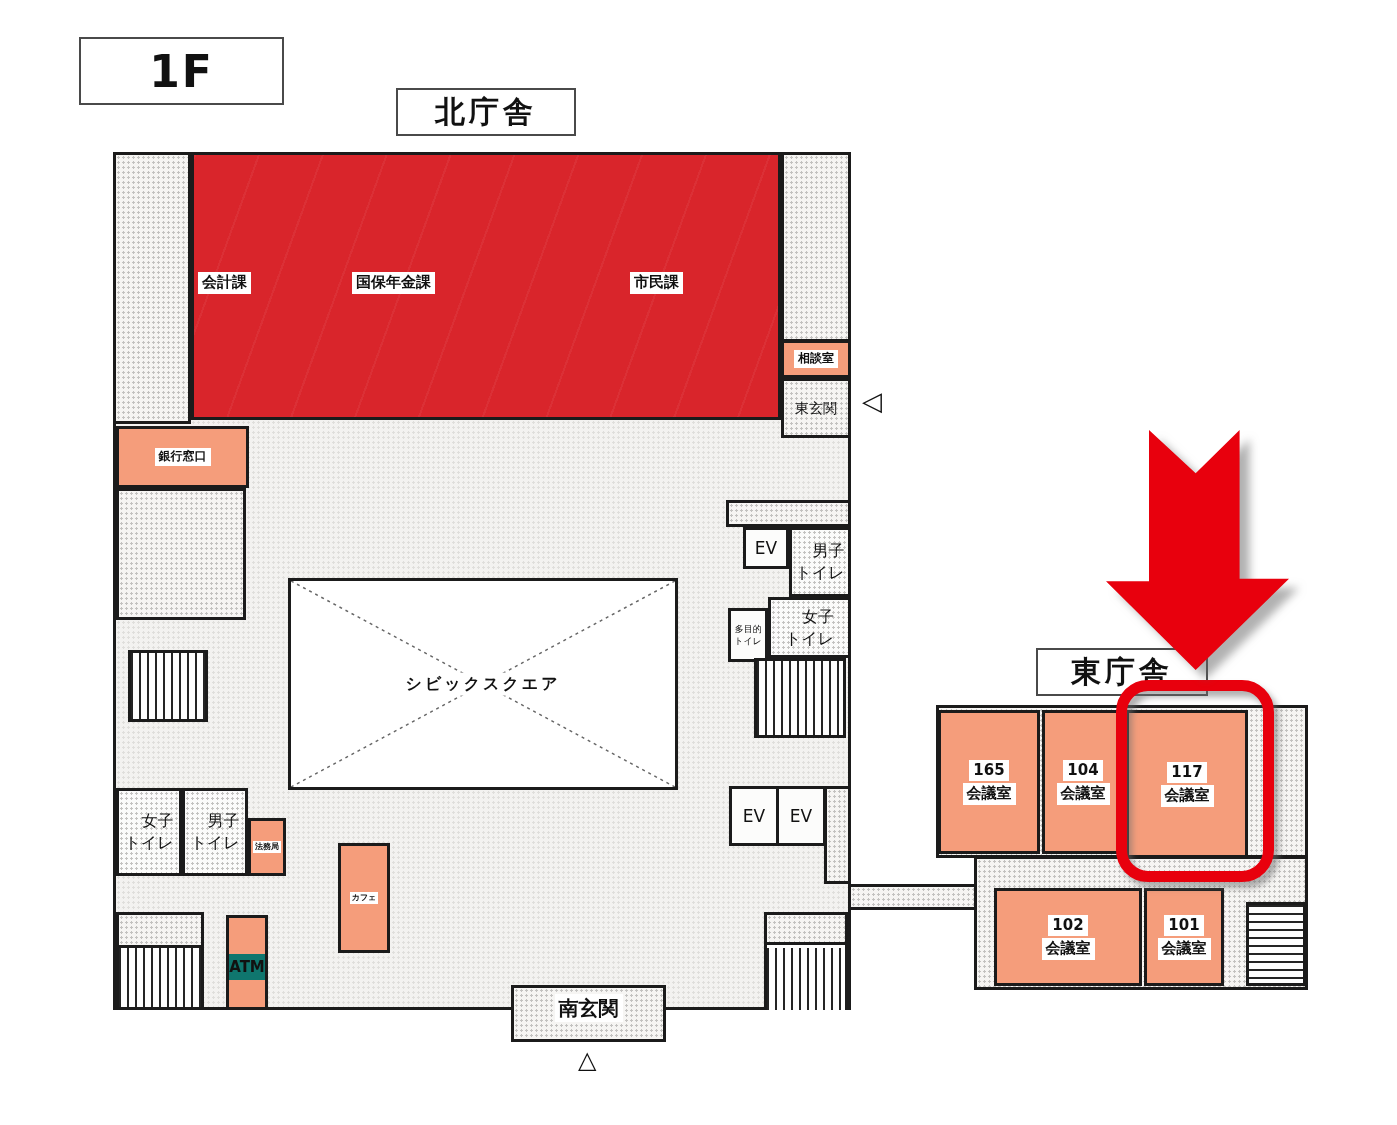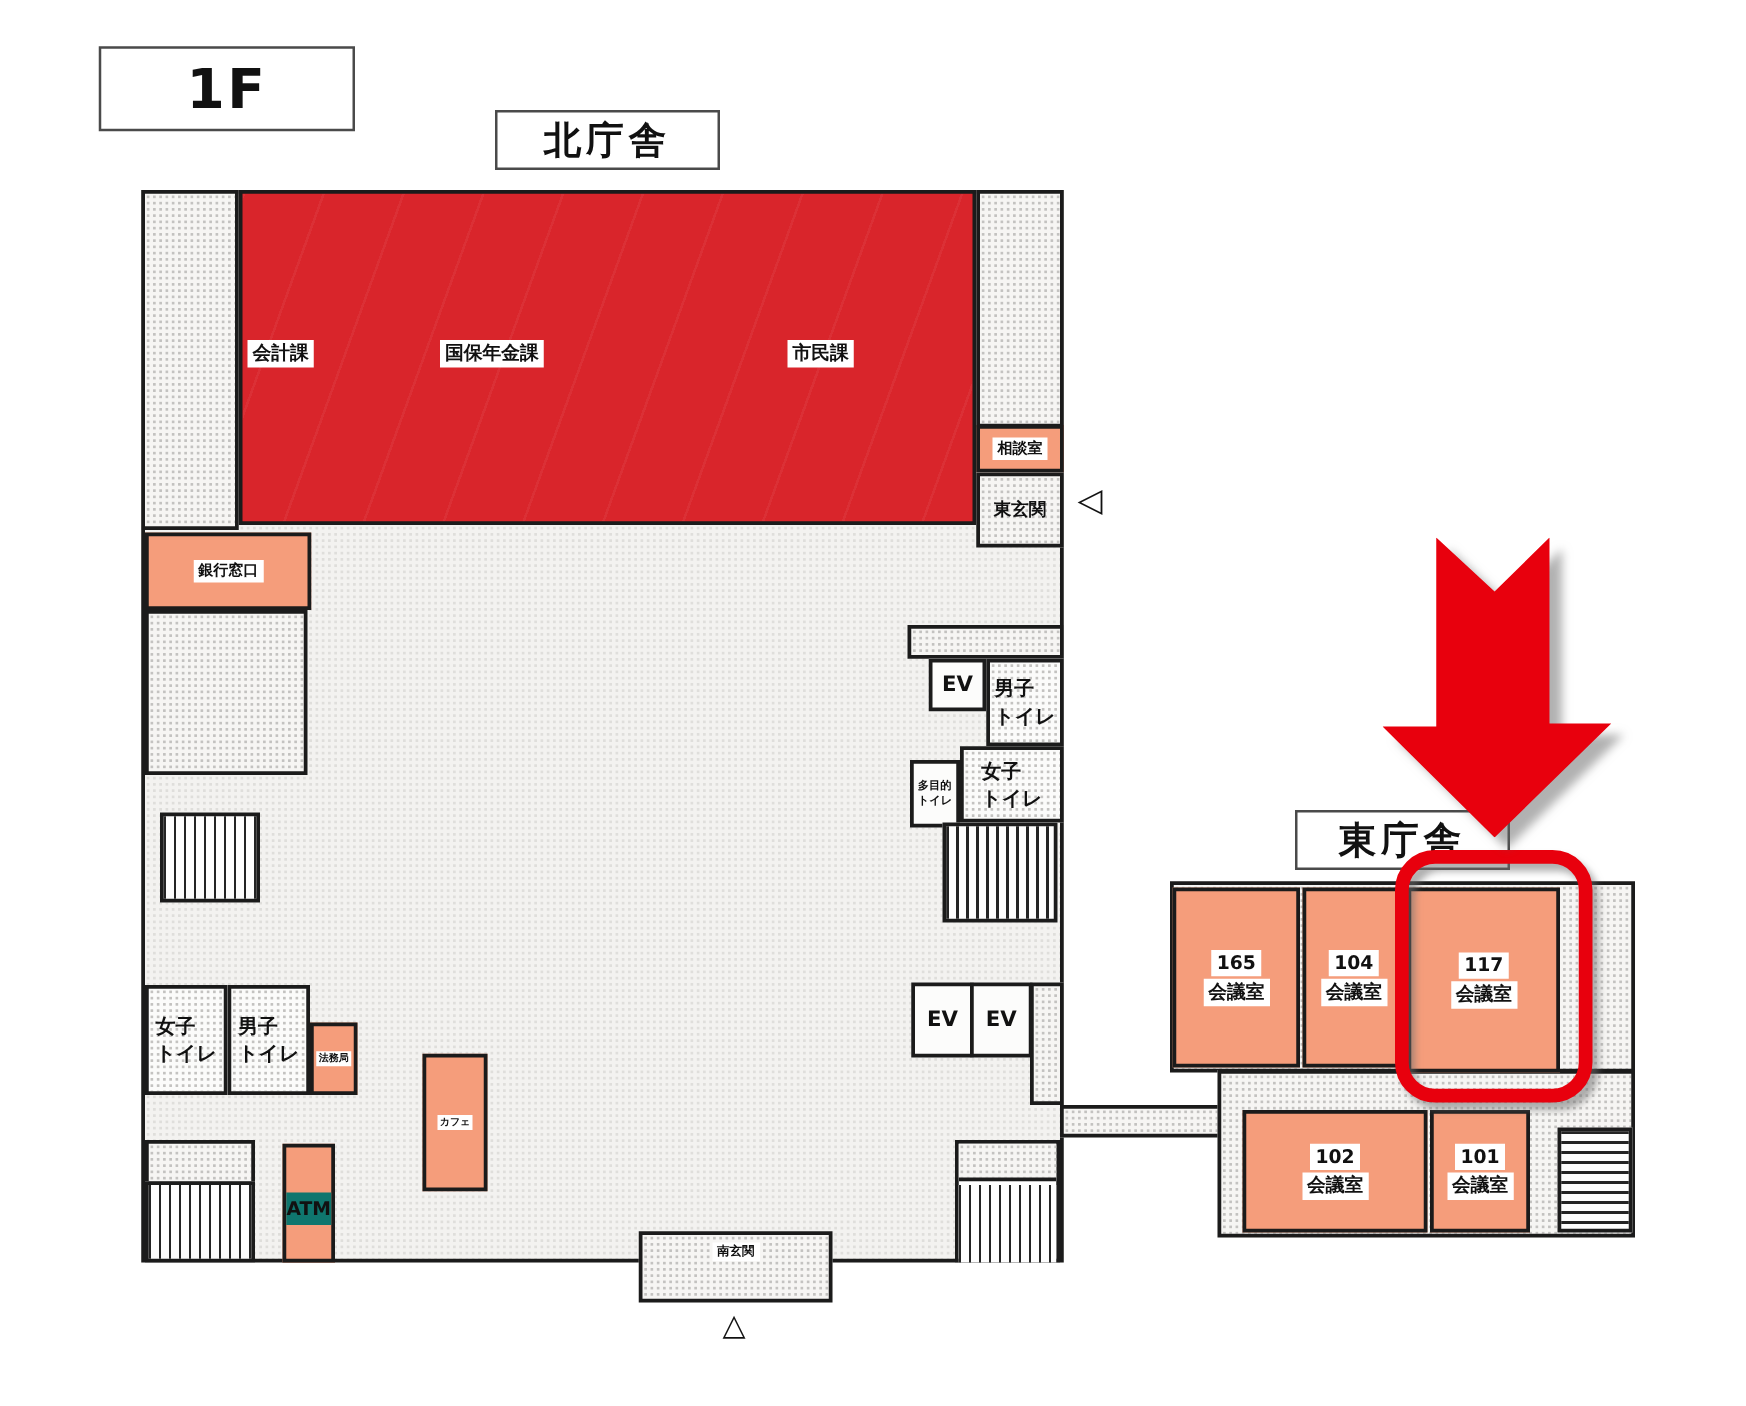--- a/index.html
+++ b/index.html
@@ -47,21 +47,21 @@
   .chip{
     background:#fff;padding:1px 4px;font-weight:700;color:#111;
     line-height:1.3;white-space:nowrap;text-align:center;display:inline-block;
   }
   .label-box{
     background:#fff;display:flex;align-items:center;justify-content:center;
     font-weight:700;color:#111;letter-spacing:4px;
   }
   .room-label{display:flex;flex-direction:column;align-items:center;gap:2px;}
   .plain-label{
-    font-weight:700;color:#111;text-align:left;line-height:1.35;
+    font-weight:400;color:#111;text-align:right;line-height:1.35;
   }
   .tri{position:absolute;color:#111;font-weight:400;}
   .arrow{
     position:absolute;background:var(--hl-red);
     clip-path:polygon(23.5% 0%, 49% 18%, 73% 0%, 73% 62%, 100% 62%, 49% 100%, 0% 63%, 23.5% 63%);
   }
   .arrow-wrap{filter:drop-shadow(10px 9px 4px rgba(100,100,100,.5));}
   .highlight-ring{
     border:11px solid var(--hl-red);border-radius:32px;background:transparent;
     filter:drop-shadow(5px 6px 3px rgba(110,110,110,.55));
@@ -96,20 +96,27 @@
   </div>
   <div class="tri" style="left:846px;top:386px;font-size:26px;">◁</div>
 
   <div class="box bordered orange center" style="left:100px;top:426px;width:133px;height:62px;">
     <span class="chip" style="font-size:12px;">銀行窓口</span>
   </div>
 
   <div class="box bordered dots" style="left:100px;top:488px;width:130px;height:132px;"></div>
   <div class="box bordered stairs-v" style="left:112px;top:650px;width:80px;height:72px;"></div>
 
+  <div class="box bordered" style="left:272px;top:578px;width:390px;height:212px;background:#fff;">
+    <svg width="100%" height="100%" viewBox="0 0 390 212" preserveAspectRatio="none">
+      <line x1="0" y1="0" x2="390" y2="212" stroke="#666" stroke-width="1.5" stroke-dasharray="3 4"></line>
+      <line x1="390" y1="0" x2="0" y2="212" stroke="#666" stroke-width="1.5" stroke-dasharray="3 4"></line>
+    </svg>
+    <span class="chip" style="position:absolute;left:50%;top:50%;transform:translate(-50%,-50%);font-size:16px;letter-spacing:3px;">シビックスクエア</span>
+  </div>
 
   <div class="box bordered dots center" style="left:100px;top:788px;width:66px;height:88px;background-color:#fbfbfa;">
     <span class="plain-label" style="font-size:16px;">
       <span class="ln" style="display:block;">女子</span>
       <span class="ln" style="display:block;">トイレ</span>
     </span>
   </div>
   <div class="box bordered dots center" style="left:166px;top:788px;width:66px;height:88px;background-color:#fbfbfa;">
     <span class="plain-label" style="font-size:16px;">
       <span class="ln" style="display:block;">男子</span>
@@ -163,21 +170,21 @@
     <span class="plain-label" style="font-size:17px;">EV</span>
   </div>
   <div class="box bordered dots" style="left:808px;top:786px;width:27px;height:98px;"></div>
 
   <div class="box bordered" style="left:748px;top:912px;width:84px;height:98px;background:#fff;">
     <div class="dots" style="position:absolute;left:0;top:0;width:100%;height:30px;border-bottom:3px solid var(--wall);"></div>
     <div class="stairs-v" style="position:absolute;left:0;top:33px;width:100%;height:62px;"></div>
   </div>
 
   <div class="box bordered dots" style="left:495px;top:985px;width:155px;height:57px;">
-    <span class="chip" style="position:absolute;left:50%;top:6px;transform:translateX(-50%);font-size:10px;">南玄関</span>
+    <span class="chip" style="position:absolute;left:50%;top:6px;transform:translateX(-50%);font-size:20px;">南玄関</span>
   </div>
   <div class="tri" style="left:562px;top:1046px;font-size:24px;">△</div>
 
 
   <div class="box bordered dots" style="left:832px;top:884px;width:130px;height:26px;"></div>
 
   <div class="box bordered dots" style="left:920px;top:705px;width:372px;height:153px;"></div>
   <div class="box bordered dots" style="left:958px;top:856px;width:334px;height:134px;"></div>
 
   <div class="box label-box thin-border" style="left:1020px;top:648px;width:172px;height:48px;font-size:30px;">東庁舎</div>

